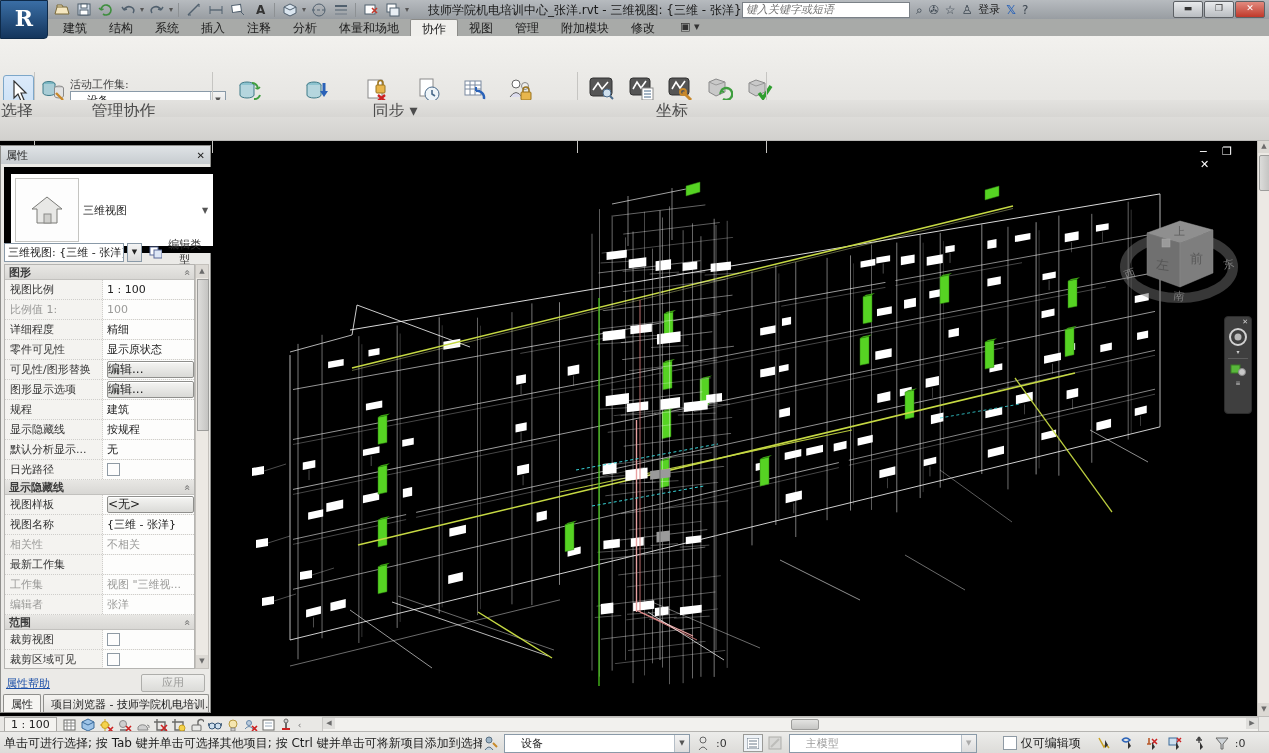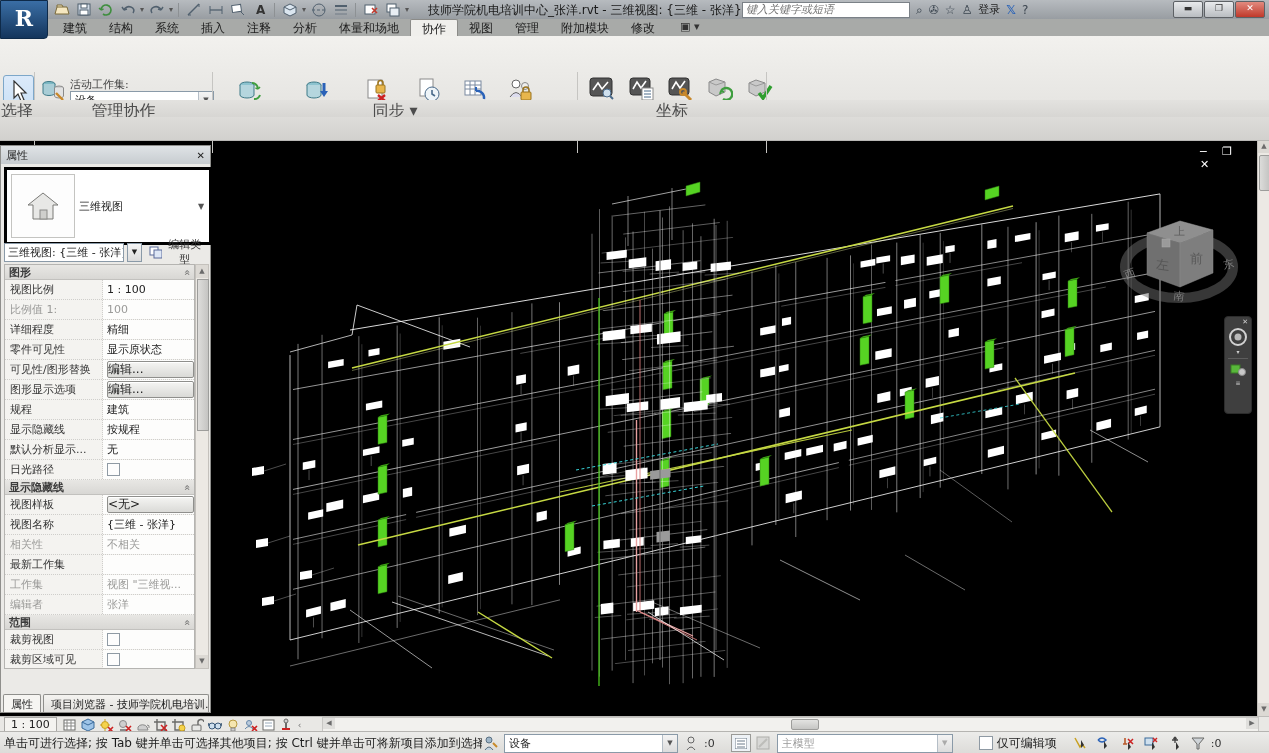--- a/index.html
+++ b/index.html
@@ -40,21 +40,21 @@
   .optbar{position:absolute;left:0;top:117px;width:1269px;height:23px;
     background:linear-gradient(#dddcd9,#d2d1ce);border-bottom:1px solid #b9b8b5;}
   .bigbtn{position:absolute;display:flex;flex-direction:column;align-items:center;
     font-size:11px;line-height:12px;text-align:center;color:#333;}
   .bigbtn .bi{height:28px;display:flex;align-items:flex-end;justify-content:center;}
   .modbtn{left:3px;top:39px;width:29px;height:58px;background:linear-gradient(#dceafa,#bcd8f2);
     border:1px solid #7da7c9;border-radius:3px;}
   .caret{font-size:8px;color:#555;}
   .awslabel{position:absolute;left:70px;top:41px;font-size:11px;color:#444;}
   .combo{background:#fff;border:1px solid #8a9aa8;height:16px;display:flex;align-items:center;
-    font-size:11px;color:#222;padding-left:4px;justify-content:space-between;}
+    font-size:11px;color:#222;padding-left:16px;justify-content:space-between;}
   .combo .arr{width:14px;height:100%;border-left:1px solid #b5bec7;display:flex;align-items:center;
     justify-content:center;font-size:7px;color:#555;background:linear-gradient(#f4f4f4,#dcdcdc);}
   .grayws{position:absolute;left:70px;top:79px;display:flex;align-items:center;gap:4px;color:#444;}
   
   .canvas{position:absolute;left:0;top:140px;width:1257px;height:576px;background:#000;overflow:hidden;}
   .mdibtns{position:absolute;left:1200px;top:5px;color:#fff;font-size:11px;letter-spacing:6px;}
   .navbar{position:absolute;left:1224px;top:176px;width:26px;height:96px;
     background:rgba(72,72,72,.88);border:1px solid #2c2c2c;border-radius:4px;
     display:flex;flex-direction:column;align-items:center;color:#cfcfcf;}
   
@@ -67,21 +67,21 @@
   .vcicons{display:flex;align-items:center;gap:2px;margin-left:6px;}
   .vci{width:16px;height:14px;display:flex;align-items:center;justify-content:center;}
   .hscroll{position:absolute;left:322px;top:717px;width:935px;height:13px;background:#f2f1ee;border:1px solid #c8c7c4;}
   .harr{position:absolute;top:0;width:12px;height:11px;background:#e0dfdc;color:#6b6b6b;font-size:7px;text-align:center;line-height:11px;}
   .hthumb{position:absolute;left:468px;top:1px;width:26px;height:9px;background:linear-gradient(#e3e3e1,#c6c6c4);border:1px solid #9d9d9b;border-radius:2px;}
   
   .props{position:absolute;left:0;top:145px;width:211px;height:568px;background:#ebeae7;
     border:1px solid #8f8f8c;box-sizing:border-box;}
   .phead{height:18px;background:linear-gradient(#dfe3e6,#c7ccd0);display:flex;align-items:center;
     justify-content:space-between;padding:0 5px;font-size:11px;color:#222;}
-  .typesel{position:absolute;left:3px;top:21px;width:202px;height:72px;background:#fff;border:3px solid #000000;
+  .typesel{position:absolute;left:3px;top:21px;width:202px;height:72px;background:#fff;border:7px solid #000000;
     display:flex;align-items:center;}
   .typeimg{width:62px;height:62px;margin:4px;border:1px solid #c4c4c1;display:flex;align-items:center;justify-content:center;background:#fdfdfd;}
   .typetxt{flex:1;font-size:11px;color:#222;}
   .typesel .arr{width:16px;text-align:center;color:#555;font-size:8px;}
   .instrow{position:absolute;left:3px;top:96px;width:205px;height:20px;display:flex;align-items:center;gap:3px;}
   .instsel{width:128px;height:17px;background:#fff;border:1px solid #8a9aa8;display:flex;align-items:center;overflow:hidden;}
   .instsel span{white-space:nowrap;padding-left:3px;font-size:11px;}
   .edittype{height:18px;display:flex;align-items:center;gap:3px;padding:0 4px;font-size:11px;color:#333;text-align:center;}
   .pgrid{position:absolute;left:3px;top:118px;width:191px;height:405px;overflow:hidden;background:#f4f3f0;border:1px solid #b5b4b1;box-sizing:border-box;}
   .psbar{position:absolute;left:194px;top:118px;width:14px;height:405px;background:#ece9e4;border:1px solid #c4c1bc;box-sizing:border-box;}
@@ -1032,20 +1032,24 @@
           <div class="pv">
             <span class="pcheck"></span>
           </div>
         </div>
       </div>
     <div class="psbar">
       <div class="varr" style="top:0;width:12px;">▲</div>
       <div class="psthumb"></div>
       <div class="varr" style="bottom:0;width:12px;">▼</div>
     </div>
+    <div class="pfoot">
+      <span class="phelp">属性帮助</span>
+      <span class="applybtn">应用</span>
+    </div>
     <div class="ptabs">
       <div class="ptab on">属性</div>
       <div class="ptab long">项目浏览器 - 技师学院机电培训...</div>
     </div>
   </div>
 
   <div class="statusbar">
     <div class="sbhint">单击可进行选择; 按 Tab 键并单击可选择其他项目; 按 Ctrl 键并单击可将新项目添加到选择集; 按 Shift 键</div>
     <div class="sbgroup">
       <span class="sbicon">

